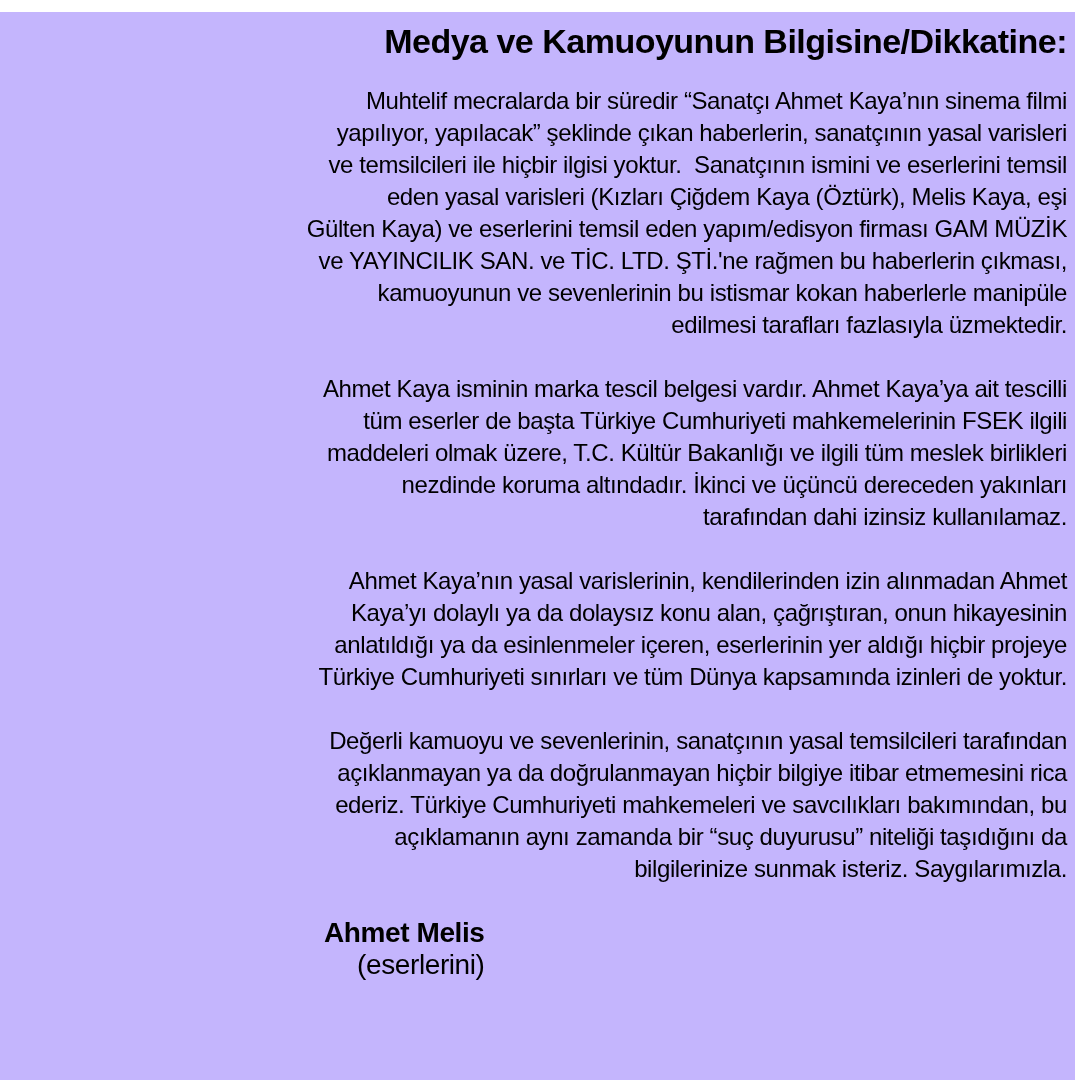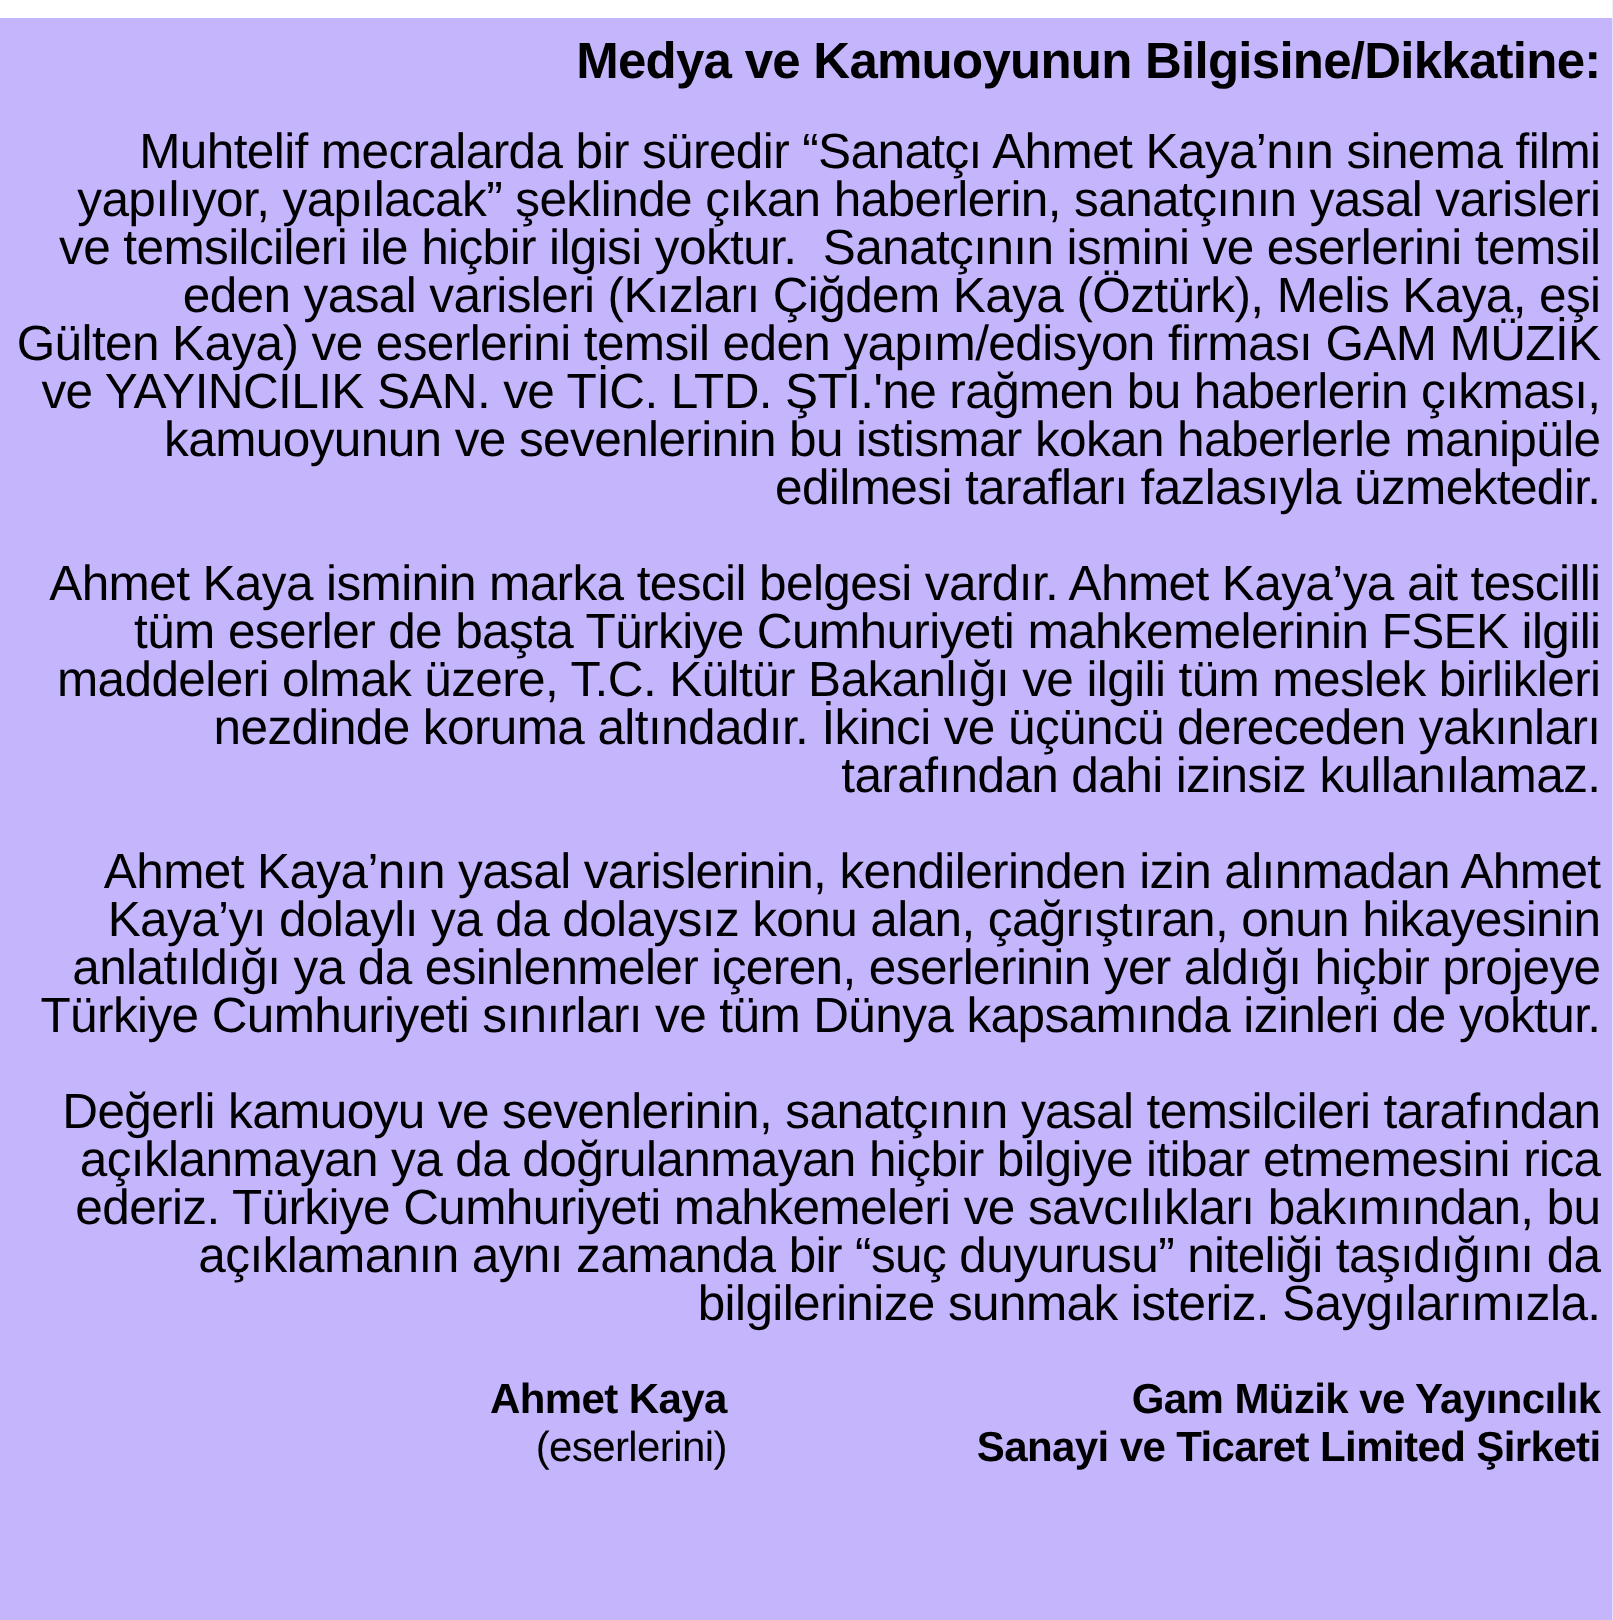--- a/index.html
+++ b/index.html
@@ -20,21 +20,21 @@
     text-align: right;
   }
   .title {
     font-size: 34px;
     line-height: 39px;
     font-weight: bold;
     letter-spacing: -0.5px;
     margin: 0 0 24px 0;
   }
   .para {
-    font-size: 33px;
+    font-size: 24px;
     line-height: 32px;
     letter-spacing: -0.4px;
     white-space: pre-line;      
     margin: 0 0 32px 0;
   }
   .signatures {
     display: flex;
     align-items: flex-start;
     margin: 0;
   }
@@ -89,22 +89,20 @@
 
   <p class="para">Değerli kamuoyu ve sevenlerinin, sanatçının yasal temsilcileri tarafından
 açıklanmayan ya da doğrulanmayan hiçbir bilgiye itibar etmemesini rica
 ederiz. Türkiye Cumhuriyeti mahkemeleri ve savcılıkları bakımından, bu
 açıklamanın aynı zamanda bir “suç duyurusu” niteliği taşıdığını da
 bilgilerinize sunmak isteriz. Saygılarımızla.</p>
 
   <div class="signatures">
 
     <div class="sig-left">
-      <div class="sig-name">Ahmet Kaya</div>
+      <div class="sig-name">Ahmet Melis</div>
       <div class="sig-note">(eserlerini)</div>
     </div>
 
-    <div class="sig-right">Gam Müzik ve Yayıncılık
-Sanayi ve Ticaret Limited Şirketi</div>
 
   </div>
 
 </div>
 
 </body></html>

